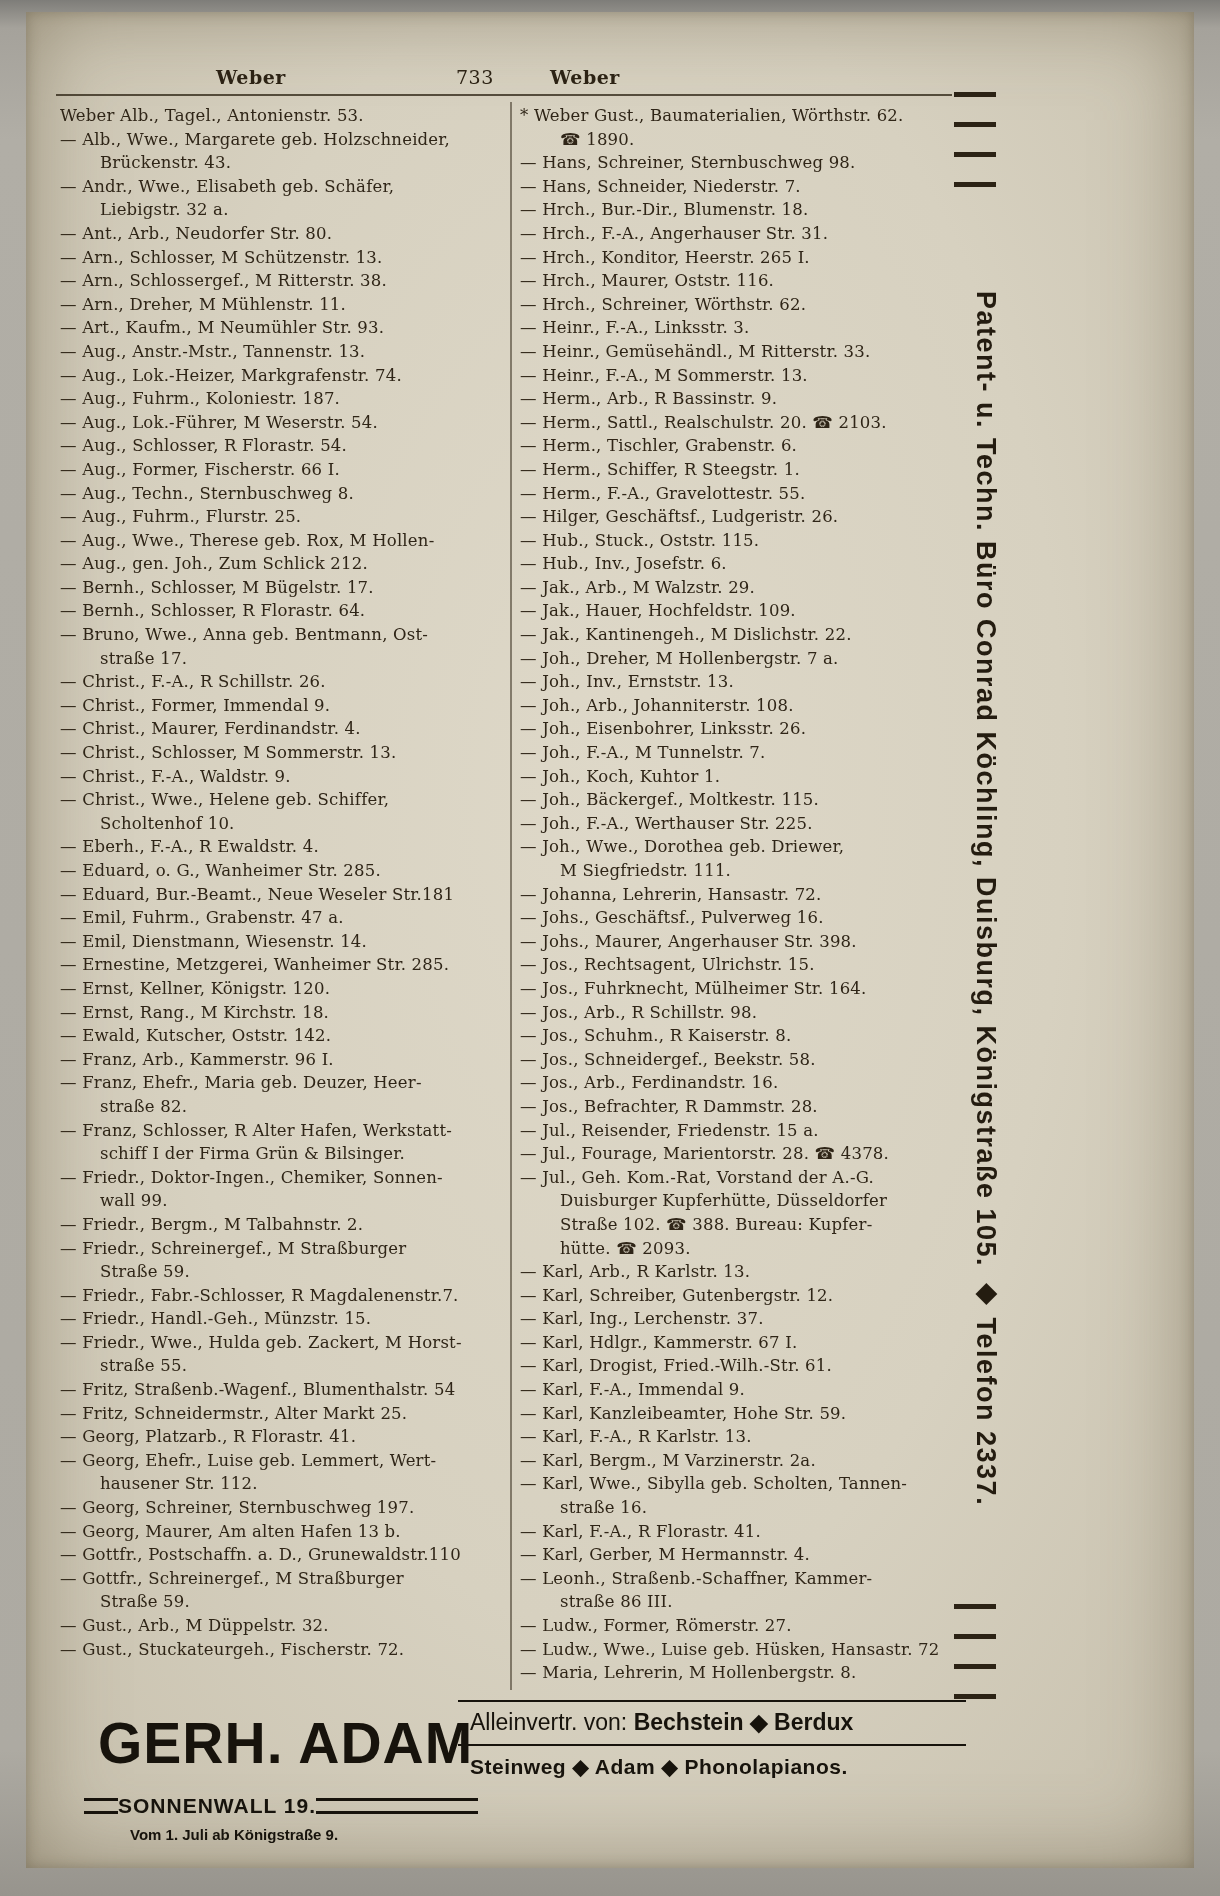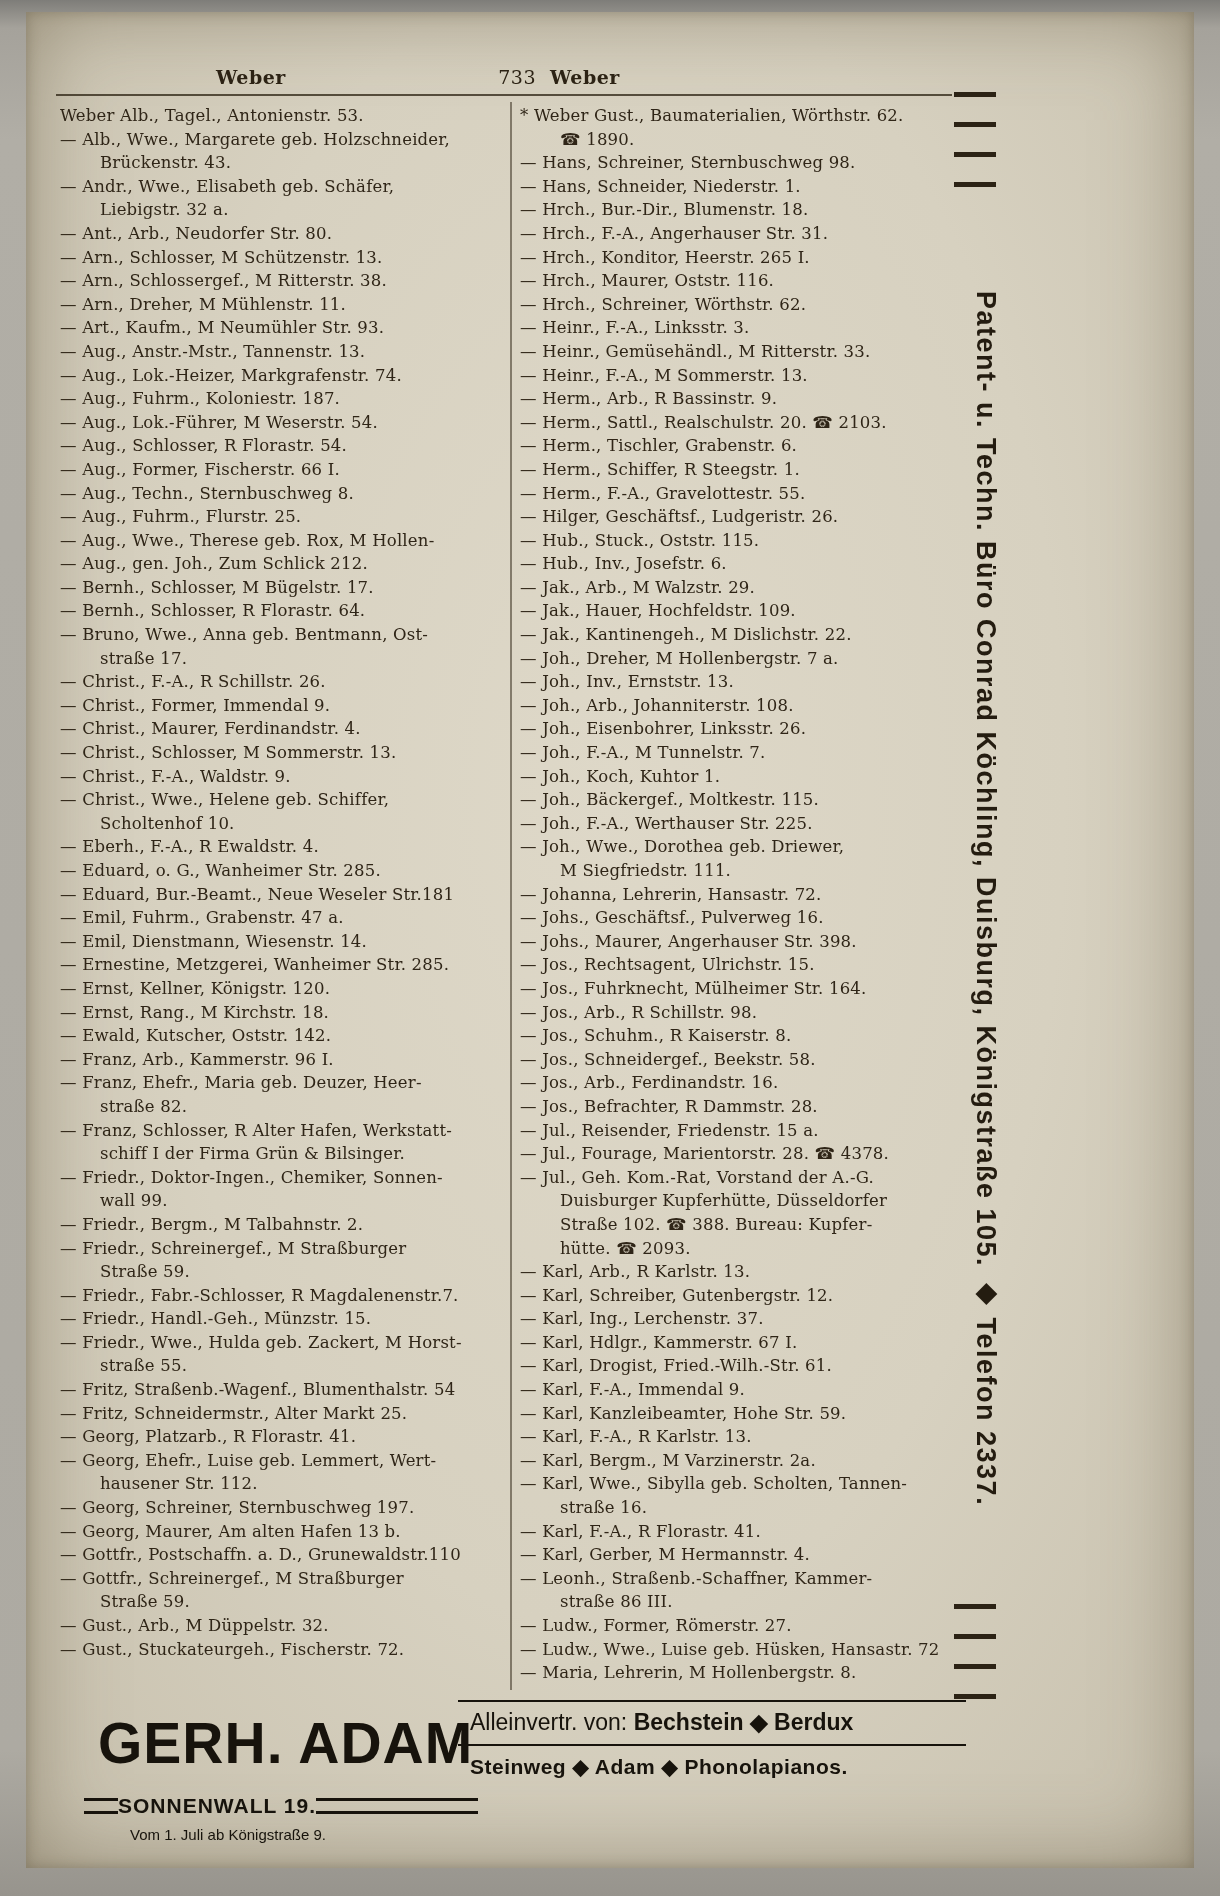--- a/index.html
+++ b/index.html
@@ -3,41 +3,41 @@
 <meta charset="utf-8">
 <style>
   html,body{margin:0;padding:0;background:#8f8e8a;}
   #page{position:relative;width:1220px;height:1896px;overflow:hidden;
         background:linear-gradient(180deg,#7e7d79 0px,#a5a29b 28px,#b1aea6 140px,#adaaa2 1750px,#97948d 1896px);
         font-family:"DejaVu Serif",serif;}
   #paper{position:absolute;left:26px;top:12px;width:1168px;height:1856px;
          background:radial-gradient(ellipse at 50% 42%,#ded8c8 0%,#d7d1c0 55%,#c7c0ad 100%);
          box-shadow:inset 0 0 90px rgba(96,84,60,.5), inset 0 0 14px rgba(70,60,40,.35);}
   .hdr{position:absolute;top:54px;font-weight:bold;font-size:19px;color:#2c2214;letter-spacing:.5px;}
-  #hdrL{left:190px;} #hdrC{left:430px;width:80px;text-align:right;font-weight:normal;} #hdrR{left:524px;}
+  #hdrL{left:190px;} #hdrC{left:430px;width:80px;text-align:left;font-weight:normal;} #hdrR{left:524px;}
   #hdrRule{position:absolute;left:30px;top:82px;width:896px;height:2px;background:rgba(42,32,16,.75);}
   #colDivider{position:absolute;left:484px;top:90px;width:2px;height:1588px;background:rgba(42,32,16,.5);}
   .col{position:absolute;top:92px;font-size:16.5px;line-height:23.6px;color:#2f2517;letter-spacing:.2px;}
   #colL{left:34px;width:448px;} #colR{left:494px;width:434px;}
   .line{white-space:nowrap;overflow:hidden;}
   .line.c{padding-left:40px;}
   .marks{position:absolute;left:928px;width:42px;height:96px;
          background:repeating-linear-gradient(to bottom,#2c2315 0 5px,transparent 5px 30px);}
   #marksTop{top:80px;} #marksBottom{top:1592px;}
   #sidebarAd{position:absolute;left:944px;top:96px;height:1582px;writing-mode:vertical-rl;text-orientation:mixed;
              font-family:"Liberation Sans",sans-serif;font-weight:bold;font-size:27px;color:#241c10;
              text-align:center;letter-spacing:1.5px;white-space:nowrap;}
   #adCompany{position:absolute;left:72px;top:1698px;font-family:"Liberation Sans",sans-serif;
              font-weight:bold;font-size:57px;letter-spacing:1px;color:#17130c;}
   #adAddrRow{position:absolute;left:58px;top:1782px;width:394px;display:flex;align-items:center;}
   .dbl{height:10px;border-top:3px solid #17130c;border-bottom:3px solid #17130c;}
   .dbl.l{width:34px;} .dbl.r{flex:1;}
   #adAddr{font-family:"Liberation Sans",sans-serif;font-weight:bold;font-size:21px;letter-spacing:1px;color:#17130c;}
   #adNote{position:absolute;left:104px;top:1814px;font-family:"Liberation Sans",sans-serif;
-          font-weight:normal;font-size:15px;color:#17130c;}
+          font-weight:bold;font-size:15px;color:#17130c;}
   #adRight{position:absolute;left:432px;top:1688px;width:508px;font-family:"Liberation Sans",sans-serif;color:#17130c;}
   #adRight .rule{height:2px;background:#17130c;}
   #adRightLine1{padding:7px 0 8px 12px;font-size:23px;}
   #adRightLine1 .brands{font-weight:bold;}
   #adRightLine2{padding:9px 0 0 12px;font-size:21px;font-weight:bold;letter-spacing:.5px;}
 </style>
 </head>
 <body>
 
 <div id="page">
@@ -115,21 +115,21 @@
         <div class="line e">— Gottfr., Postschaffn. a. D., Grunewaldstr.110</div>
         <div class="line e">— Gottfr., Schreinergef., M Straßburger</div>
         <div class="line c">Straße 59.</div>
         <div class="line e">— Gust., Arb., M Düppelstr. 32.</div>
         <div class="line e">— Gust., Stuckateurgeh., Fischerstr. 72.</div>
       </div>
     <div class="col" id="colR">
         <div class="line f">* Weber Gust., Baumaterialien, Wörthstr. 62.</div>
         <div class="line c">☎ 1890.</div>
         <div class="line e">— Hans, Schreiner, Sternbuschweg 98.</div>
-        <div class="line e">— Hans, Schneider, Niederstr. 1.</div>
+        <div class="line e">— Hans, Schneider, Niederstr. 7.</div>
         <div class="line e">— Hrch., Bur.-Dir., Blumenstr. 18.</div>
         <div class="line e">— Hrch., F.-A., Angerhauser Str. 31.</div>
         <div class="line e">— Hrch., Konditor, Heerstr. 265 I.</div>
         <div class="line e">— Hrch., Maurer, Oststr. 116.</div>
         <div class="line e">— Hrch., Schreiner, Wörthstr. 62.</div>
         <div class="line e">— Heinr., F.-A., Linksstr. 3.</div>
         <div class="line e">— Heinr., Gemüsehändl., M Ritterstr. 33.</div>
         <div class="line e">— Heinr., F.-A., M Sommerstr. 13.</div>
         <div class="line e">— Herm., Arb., R Bassinstr. 9.</div>
         <div class="line e">— Herm., Sattl., Realschulstr. 20. ☎ 2103.</div>

